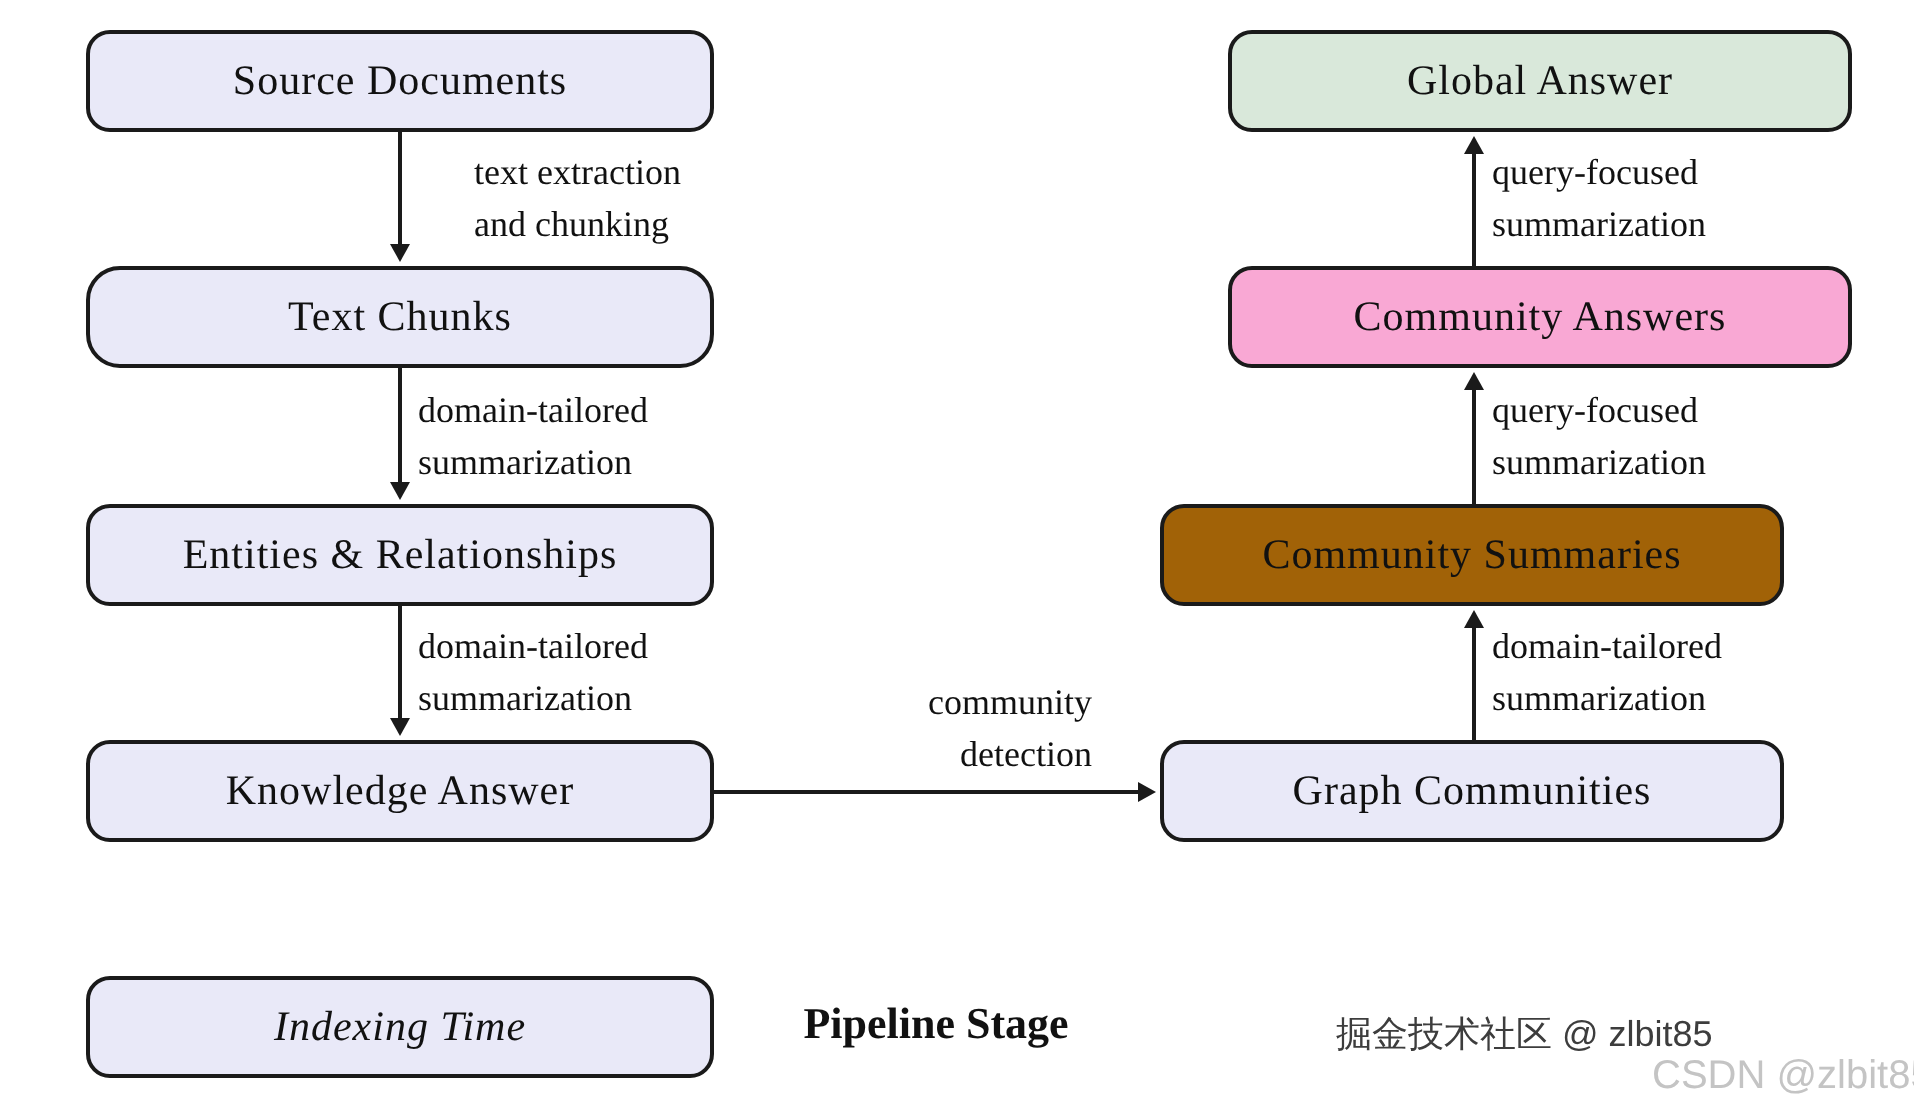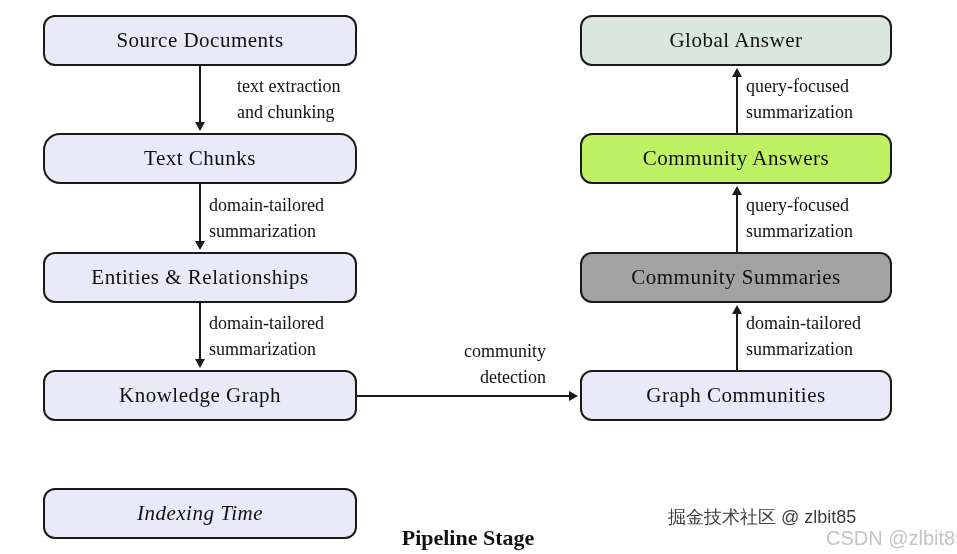--- a/index.html
+++ b/index.html
@@ -28,21 +28,21 @@
     color: #111111;
   }
   .col-left  { left: 43px;  width: 314px; }
   .col-right { left: 580px; width: 312px; }
   .row1 { top: 15px; }
   .row2 { top: 133px; }
   .row3 { top: 252px; }
   .row4 { top: 370px; }
   .row5 { top: 488px; }
   .fill-index { background: #e9e9f8; }
-  .fill-query { background: #d9e8da; }
+  .fill-query { background: #d9e8da; margin-left: 34px; }
   .italic { font-style: italic; }
 
   .vline {
     position: absolute;
     width: 2px;
     background: #1a1a1a;
   }
   .hline {
     position: absolute;
     height: 2px;
@@ -74,21 +74,21 @@
     font-size: 18px;
     line-height: 26px;
     color: #111111;
     white-space: nowrap;
   }
   .edge-label.centered { text-align: right; white-space: normal; }
 
   .legend-label {
     position: absolute;
     left: 380px;
-    top: 525px;
+    top: 499px;
     width: 176px;
     text-align: center;
     font-weight: bold;
     font-size: 22px;
     color: #111111;
   }
   .watermark-primary {
     position: absolute;
     left: 668px;
     top: 505px;
@@ -117,33 +117,33 @@
   <div class="node col-left row1 fill-index" style="background-color: rgb(233, 233, 248);">
     <span>Source Documents</span>
   </div>
   <div class="node col-left row2 fill-index" style="background-color: rgb(233, 233, 248); border-radius: 17px;">
     <span>Text Chunks</span>
   </div>
   <div class="node col-left row3 fill-index" style="background-color: rgb(233, 233, 248); align-items: center;">
     <span>Entities &amp; Relationships</span>
   </div>
   <div class="node col-left row4 fill-index" style="background-color: rgb(233, 233, 248);">
-    <span>Knowledge Graph</span>
+    <span>Knowledge Answer</span>
   </div>
   <div class="node col-left row5 fill-index italic" style="background-color: rgb(233, 233, 248);">
     <span>Indexing Time</span>
   </div>
 
   <div class="node col-right row1 fill-query" style="background-color: rgb(217, 232, 218);">
     <span>Global Answer</span>
   </div>
-  <div class="node col-right row2 fill-query" style="background-color: #bef264;">
+  <div class="node col-right row2 fill-query" style="background-color: #f9a8d4;">
     <span>Community Answers</span>
   </div>
-  <div class="node col-right row3 fill-index" style="background-color: #a3a3a3;">
+  <div class="node col-right row3 fill-index" style="background-color: #a16207;">
     <span>Community Summaries</span>
   </div>
   <div class="node col-right row4 fill-index" style="background-color: rgb(233, 233, 248); align-items: center;">
     <span>Graph Communities</span>
   </div>
 
   <div class="vline" style="left:199px; top:66px; height:57px;"></div>
   <div class="head-down" style="left:195px; top:122px;"></div>
   <div class="edge-label" style="left:209px; top:73px;margin-left:28px;">
     <div>text extraction</div>

